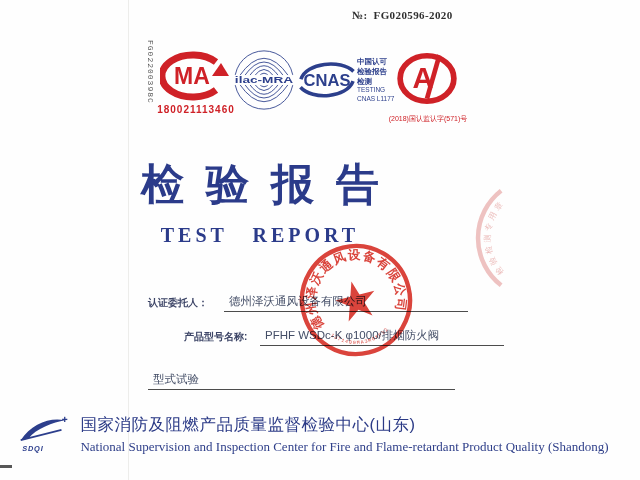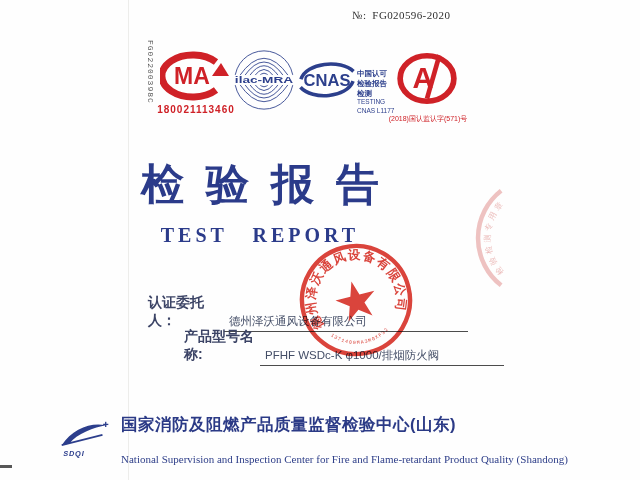--- a/index.html
+++ b/index.html
@@ -5,53 +5,53 @@
   html,body{margin:0;padding:0;}
   body{width:640px;height:480px;background:#f6f6f4;font-family:"Liberation Sans",sans-serif;}
   #canvas{position:relative;width:640px;height:480px;background:#fefefe;overflow:hidden;}
   .abs{position:absolute;}
 
   
   .page-edge{left:128px;top:0;width:1px;height:480px;background:#ededeb;}
   .corner-mark{left:0;top:465px;width:12px;height:3px;background:#3a3a3a;opacity:.85;}
 
   
-  .report-no{left:352px;top:9px;font-family:"Liberation Serif",serif;font-size:11px;color:#2f2f2f;letter-spacing:.4px;}
+  .report-no{left:352px;top:9px;font-family:"Liberation Serif",serif;font-size:11px;color:#2f2f2f;letter-spacing:.4px;font-weight:bold;}
   .report-no .no-label{margin-right:6px;}
   .side-code{left:146px;top:40px;writing-mode:vertical-rl;font-size:8px;color:#555;letter-spacing:1px;font-family:"Liberation Mono",monospace;}
 
   
   .cma-num{left:156px;top:104px;width:80px;text-align:center;font-size:10px;font-weight:bold;color:#cf2127;letter-spacing:1px;}
-  .cnas-caption{left:357px;top:57px;color:#2c3f8c;line-height:1.3;margin-top:12px;}
+  .cnas-caption{left:357px;top:57px;color:#2c3f8c;line-height:1.3;}
   .cnas-caption .cn{font-size:7.5px;font-weight:bold;}
   .cnas-caption .en{font-size:6.5px;}
   .cal-caption{left:380px;top:114px;width:96px;text-align:center;font-size:7px;color:#cf2127;}
 
   
   .title-wrap{left:0;top:156px;width:520px;text-align:center;color:#2b3b8a;}
   .title-cn{font-size:43px;font-weight:bold;letter-spacing:22px;margin-left:22px;}
   .title-en{margin-top:10px;font-family:"Liberation Serif",serif;font-size:20px;font-weight:bold;letter-spacing:4px;word-spacing:16px;}
 
   
   .form-row{left:148px;display:flex;align-items:flex-end;}
-  .form-label{width:76px;flex:none;font-size:14px;font-weight:bold;color:#3c4466;padding-bottom:2px;}
+  .form-label{width:76px;flex:none;font-size:10px;font-weight:bold;color:#3c4466;padding-bottom:2px;}
   .form-value{flex:1;border-bottom:1.5px solid #4c4c4c;font-size:11.5px;color:#434d66;padding:0 2px 2px 5px;min-height:15px;}
   .row1{top:294px;width:320px;}
   .row2{top:328px;width:320px;margin-left:36px;}
   .row3{top:372px;width:307px;}
 
   
   .company-seal{left:296px;top:240px;width:120px;height:120px;transform:rotate(-14deg);mix-blend-mode:multiply;opacity:.95;}
   .faint-seal{left:440px;top:178px;width:130px;height:130px;opacity:.55;}
 
   
   .footer{left:0;top:414px;width:640px;display:flex;justify-content:center;align-items:center;gap:9px;transform:translateX(-6px);}
   .footer-text{text-align:left;}
-  .org-cn{font-size:16.5px;font-weight:bold;color:#2b3a86;letter-spacing:.5px;}
-  .org-en{margin-top:17px;font-family:"Liberation Serif",serif;font-size:11px;color:#30408a;}
+  .org-cn{font-size:16.5px;font-weight:normal;color:#2b3a86;letter-spacing:.5px;}
+  .org-en{margin-top:3px;font-family:"Liberation Serif",serif;font-size:13px;color:#30408a;}
 </style>
 </head>
 <body>
 
 <div id="canvas">
 
   <div class="abs page-edge"></div>
   <div class="abs corner-mark"></div>
 
   <div class="abs report-no">
@@ -122,20 +122,21 @@
 
   <div class="abs form-row row1">
     <div class="form-label">认证委托人：</div>
     <div class="form-value">德州泽沃通风设备有限公司</div>
   </div>
   <div class="abs form-row row2">
     <div class="form-label">产品型号名称:</div>
     <div class="form-value">PFHF WSDc-K φ1000/排烟防火阀</div>
   </div>
   <div class="abs form-row row3">
+    <div class="form-value">型式试验</div>
   </div>
 
   <svg class="abs company-seal" viewBox="0 0 120 120">
     <circle cx="60" cy="60" r="54" fill="none" stroke="#d93a31" stroke-width="4.4"></circle>
     <polygon points="60,41 64.7,55.5 80,55.5 67.6,64.5 72.3,79 60,70 47.7,79 52.4,64.5 40,55.5 55.3,55.5" fill="#d93a31"></polygon>
     <defs>
       <path id="sealTop" d="M 22.8 77.3 A 41 41 0 1 1 97.2 77.3" fill="none"></path>
       <path id="sealBottom" d="M 21.9 82 A 44 44 0 0 0 98.1 82" fill="none"></path>
     </defs>
     <text font-size="12.5" font-weight="bold" fill="#d93a31" letter-spacing="1.5" font-family="Liberation Sans, sans-serif">

